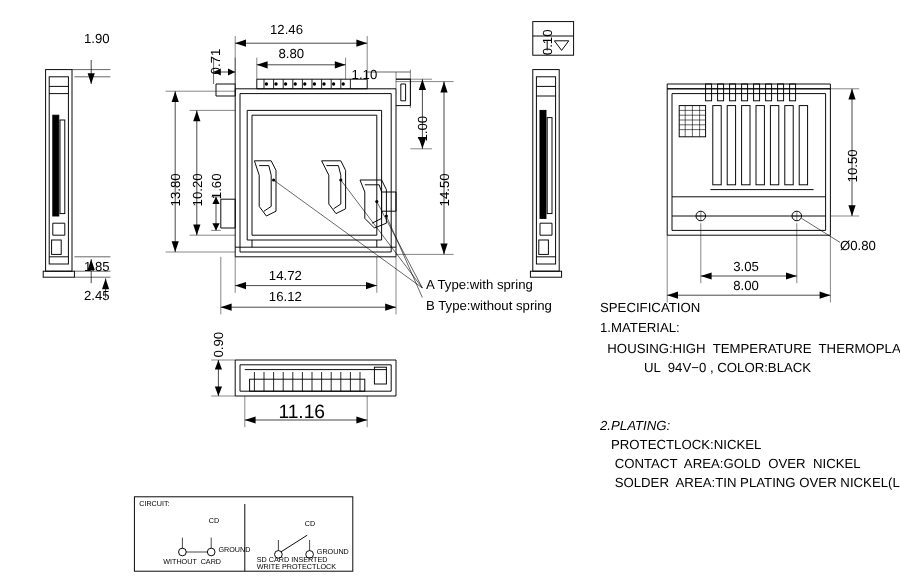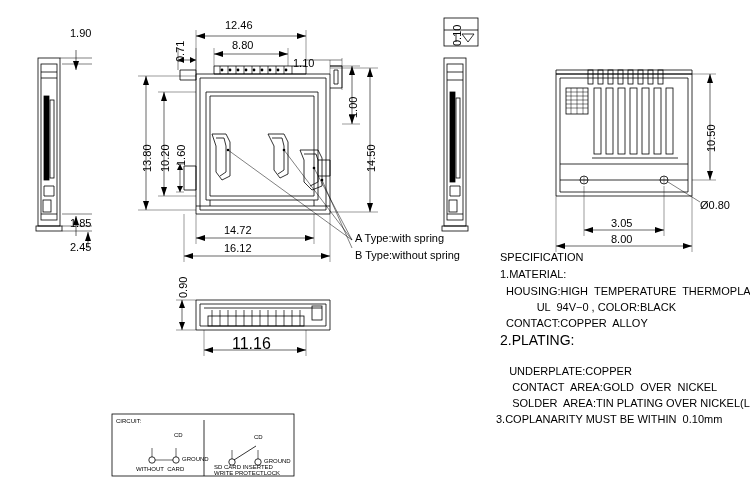--- a/index.html
+++ b/index.html
@@ -333,26 +333,24 @@
 <div class="txt" style="left:611px;top:234px;font-size:11px;">8.00</div>
 <div class="txt" style="left:700px;top:200px;font-size:11px;">Ø0.80</div>
 
 <div class="txt" style="left:355px;top:233px;font-size:11px;">A Type:with spring</div>
 <div class="txt" style="left:355px;top:250px;font-size:11px;">B Type:without spring</div>
 
 <div class="spec" style="left:500px;top:252px;font-size:11px;">SPECIFICATION</div>
 <div class="spec" style="left:500px;top:269px;font-size:11px;">1.MATERIAL:</div>
 <div class="spec" style="left:500px;top:286px;font-size:11px;">  HOUSING:HIGH  TEMPERATURE  THERMOPLASTIC</div>
 <div class="spec" style="left:500px;top:302px;font-size:11px;">            UL  94V−0 , COLOR:BLACK</div>
-<div class="spec" style="left:500px;top:318px;font-size:11px;">  CONTACT:COPPER  ALLOY</div>
-<div class="spec" style="left:500px;top:333px;font-size:14px;">2.PLATING:</div>
-<div class="spec" style="left:500px;top:366px;font-size:11px;">   UNDERPLATE:COPPER</div>
+<div class="spec" style="left:500px;top:350px;font-size:11px;font-style:italic;">2.PLATING:</div>
+<div class="spec" style="left:500px;top:366px;font-size:11px;">   PROTECTLOCK:NICKEL</div>
 <div class="spec" style="left:500px;top:382px;font-size:11px;">    CONTACT  AREA:GOLD  OVER  NICKEL</div>
 <div class="spec" style="left:500px;top:398px;font-size:11px;">    SOLDER  AREA:TIN PLATING OVER NICKEL(LEAD F</div>
-<div class="spec" style="left:496px;top:414px;font-size:11px;">3.COPLANARITY MUST BE WITHIN  0.10mm</div>
 
 <div class="txt" style="left:116px;top:418px;font-size:6px;">CIRCUIT:</div>
 <div class="txt" style="left:174px;top:432px;font-size:6px;">CD</div>
 <div class="txt" style="left:182px;top:456px;font-size:6px;">GROUND</div>
 <div class="txt" style="left:136px;top:466px;font-size:6px;">WITHOUT  CARD</div>
 <div class="txt" style="left:254px;top:434px;font-size:6px;">CD</div>
 <div class="txt" style="left:264px;top:458px;font-size:6px;">GROUND</div>
 <div class="txt" style="left:214px;top:464px;font-size:6px;">SD CARD INSERTED</div>
 <div class="txt" style="left:214px;top:470px;font-size:6px;">WRITE PROTECTLOCK</div>
 

